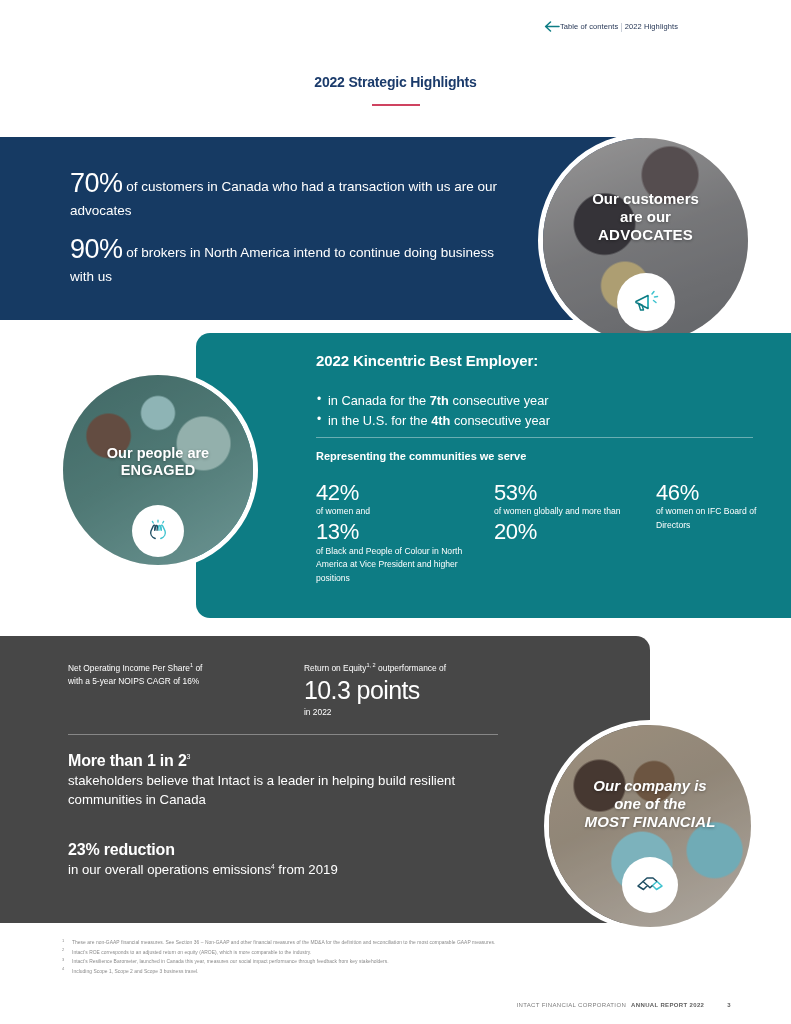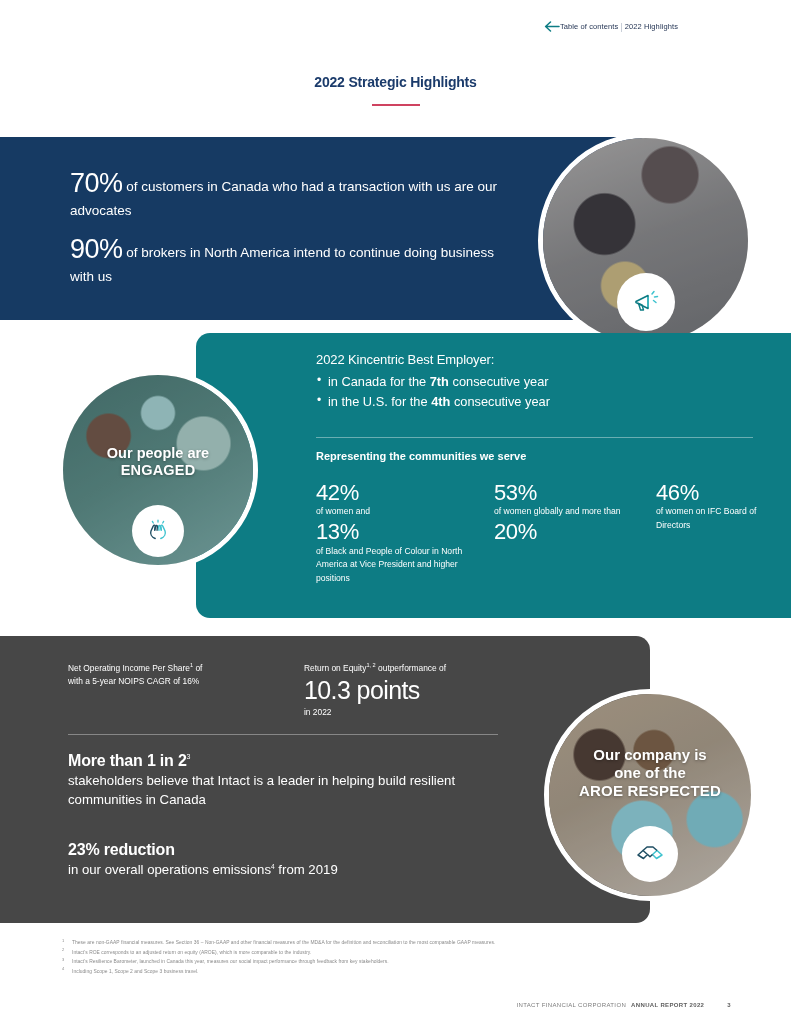--- a/index.html
+++ b/index.html
@@ -84,24 +84,24 @@
   .band-teal {
     position: absolute;
     left: 196px; top: 333px;
     width: 595px; height: 285px;
     background: #0d7c84;
     border-top-left-radius: 14px;
     border-bottom-left-radius: 14px;
   }
   .teal-inner { position: absolute; left: 316px; top: 352px; width: 455px; color: #fff; }
   .teal-h {
-    font-size: 13px;
-    font-weight: normal;
+    font-size: 15px;
+    font-weight: bold;
     letter-spacing: -.1px;
-    margin-bottom: 5px;
+    margin-bottom: 22px;
   }
   .teal-bullets { list-style: none; font-size: 12.8px; line-height: 1.58; }
   .teal-bullets li { position: relative; padding-left: 12px; }
   .teal-bullets li:before {
     content: "•";
     position: absolute; left: 1px; top: -1px;
     font-size: 12px;
   }
   .teal-bullets b { font-weight: bold; }
   .teal-rule {
@@ -195,21 +195,21 @@
   .badge1 { left: 538px; top: 133px; width: 215px; height: 215px; }
   .badge1 .caption { top: 52px; font-size: 15px; }
   .badge1 .icon-circle { bottom: 12px; width: 58px; height: 58px; }
 
   
   .badge2 { left: 58px; top: 370px; width: 200px; height: 200px; }
   .badge2 .caption { top: 70px; font-size: 14.5px; }
   .badge2 .icon-circle { bottom: 8px; width: 52px; height: 52px; }
 
   
-  .badge3 { left: 544px; top: 689px; width: 212px; height: 212px; }
+  .badge3 { left: 544px; top: 720px; width: 212px; height: 212px; font-style: italic; }
   .badge3 .caption { top: 52px; font-size: 15px; }
   .badge3 .icon-circle { bottom: 14px; width: 56px; height: 56px; }
 
   
   .photo.p1 {
     background:
       radial-gradient(circle at 62% 18%, #6b5348 0 13%, transparent 14%),
       radial-gradient(circle at 30% 42%, #3d2f28 0 16%, transparent 17%),
       radial-gradient(circle at 40% 72%, #e8c87a 0 12%, transparent 13%),
       linear-gradient(160deg, #c9bcae 0%, #9a8f84 48%, #7d746b 100%);
@@ -291,20 +291,25 @@
   <div class="stat-line s1">
     <span class="big">70%</span><span> of customers in Canada who had a transaction with us are our advocates</span>
   </div>
   <div class="stat-line s2">
     <span class="big">90%</span><span> of brokers in North America intend to continue doing business with us</span>
   </div>
 
   <div class="badge badge1">
     <div class="photo p1"></div>
     <div class="tint t-blue"></div>
+    <div class="caption">
+      <span class="cap-line">Our customers</span>
+      <span class="cap-line">are our</span>
+      <span class="cap-emph">ADVOCATES</span>
+    </div>
     <div class="icon-circle">
       <svg width="32" height="32" viewBox="0 0 32 32" aria-hidden="true">
         <path d="M6 15.5 L18 9.5 V22.5 L6 16.5 Z" fill="none" stroke="#0d7c84" stroke-width="1.6" stroke-linejoin="round"></path>
         <path d="M8.5 17.3 L10.5 24 L13.5 24 L12 18.8 Z" fill="none" stroke="#0d7c84" stroke-width="1.4" stroke-linejoin="round"></path>
         <path d="M22 8 L24 5.5 M24.5 11 L27.5 10.5 M23.5 14.5 L26 16.5" fill="none" stroke="#3fc3cf" stroke-width="1.5" stroke-linecap="round"></path>
         <path d="M18 11.5 L18 20.5" stroke="#3fc3cf" stroke-width="1.4" stroke-linecap="round"></path>
       </svg>
     </div>
   </div>
 
@@ -381,21 +386,21 @@
     <h3>23% reduction</h3>
     <p><span>in our overall operations emissions</span><sup>4</sup><span> from 2019</span></p>
   </div>
 
   <div class="badge badge3">
     <div class="photo p3"></div>
     <div class="tint t-gray"></div>
     <div class="caption">
       <span class="cap-line">Our company is</span>
       <span class="cap-line">one of the</span>
-      <span class="cap-emph">AROE RESPECTED</span>
+      <span class="cap-emph">MOST FINANCIAL</span>
     </div>
     <div class="icon-circle">
       <svg width="32" height="32" viewBox="0 0 32 32" aria-hidden="true">
         <path d="M4 17 L9 12.5 L13.5 16.5 L9.5 20.5 Z" fill="none" stroke="#1f4e63" stroke-width="1.5" stroke-linejoin="round"></path>
         <path d="M28 17 L23 12.5 L18.5 16.5 L22.5 20.5 Z" fill="none" stroke="#3fc3cf" stroke-width="1.5" stroke-linejoin="round"></path>
         <path d="M13.5 16.5 L16 18.8 L18.5 16.5" fill="none" stroke="#1f4e63" stroke-width="1.5" stroke-linejoin="round"></path>
         <path d="M9 12.5 L13 9 L19 9 L23 12.5" fill="none" stroke="#1f4e63" stroke-width="1.5" stroke-linejoin="round"></path>
       </svg>
     </div>
   </div>

